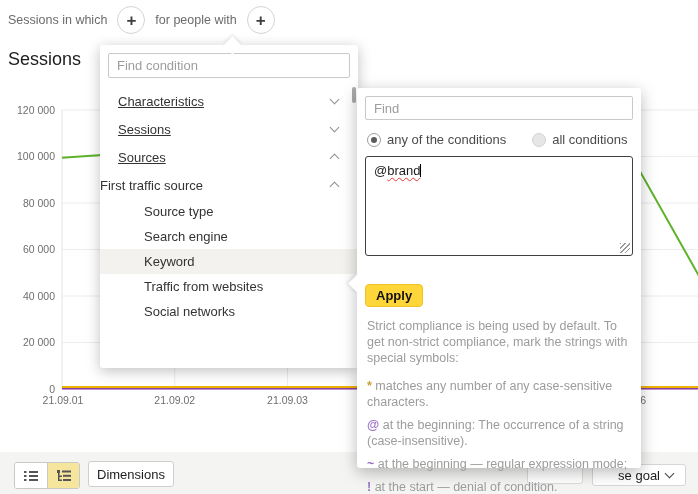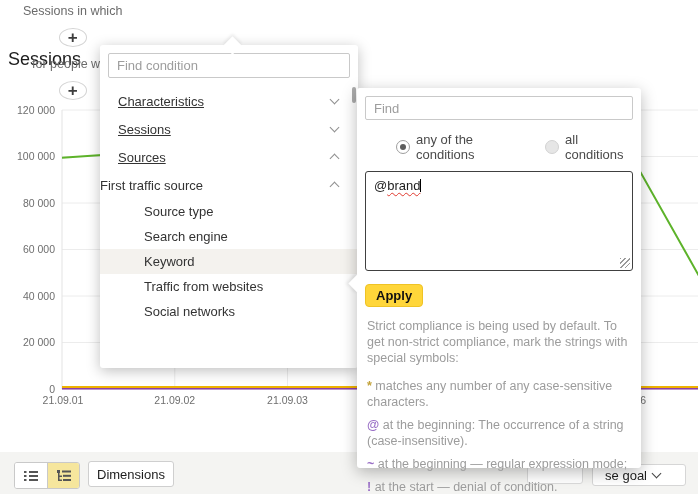--- a/index.html
+++ b/index.html
@@ -2,21 +2,21 @@
 <html><head>
 <meta charset="utf-8">
 <style>
   * { margin:0; padding:0; box-sizing:border-box; }
   html,body { width:698px; height:494px; }
   body {
     position:relative; width:698px; height:494px; overflow:hidden;
     background:#ffffff; font-family:"Liberation Sans", sans-serif; color:#333;
   }
   
-  .filterbar { position:absolute; left:23px; top:4px; height:32px; display:flex; align-items:center; gap:10px; z-index:2;flex-direction:column; }
+  .filterbar { position:absolute; left:8px; top:4px; height:32px; display:flex; align-items:center; gap:10px; z-index:2; }
   .filterbar .flabel { font-size:12.5px; color:#6b6b6b; }
   .plusbtn {
     width:28px; height:28px; border-radius:50%; border:1px solid #d4d4d4; background:#fff;
     font-size:17px; color:#3d3d3d; display:flex; align-items:center; justify-content:center;
     line-height:1; cursor:pointer; font-weight:bold;
   }
   
   .page-title { position:absolute; left:8px; top:49px; font-size:18px; font-weight:500; color:#1c1c1c; z-index:1; }
   
   #chart-svg { position:absolute; left:0; top:0; z-index:1; }
@@ -44,21 +44,21 @@
   .cond-row.leaf { height:25px; }
   .cond-row.selected { background:#f4f2ee; }
   .cond-row .lvl0 { padding-left:18px;text-decoration:underline; } .cond-row .lvl1 { } .cond-row .lvl2 { padding-left:44px; }
   .chev { position:absolute; right:20px; width:7px; height:7px; border-right:1.5px solid #8f8f8f; border-bottom:1.5px solid #8f8f8f; }
   .chev.down { transform:rotate(45deg); top:9px; }
   .chev.up   { transform:rotate(-135deg); top:12px; }
   .scroll-thumb { position:absolute; right:2px; top:42px; width:4px; height:16px; background:#ababab; border-radius:2px; }
   
   .kw-popup { left:357px; top:88px; width:284px; height:380px; z-index:6; box-shadow:0 4px 16px rgba(0,0,0,.28); }
   .kw-popup .search-input { margin:8px; width:268px; height:24px; }
-  .radio-row { display:flex; align-items:center; gap:6px; padding:4px 10px 0 10px; font-size:13px; color:#4a4a4a;margin-left:29px; }
+  .radio-row { display:flex; align-items:center; gap:6px; padding:4px 10px 0 10px; font-size:13px; color:#4a4a4a; }
   .radio { width:14px; height:14px; border-radius:50%; flex:0 0 auto; cursor:pointer; }
   .radio.on  { background:#fff; border:1px solid #9e9e9e; position:relative; }
   .radio.on::after { content:""; position:absolute; left:3px; top:3px; width:6px; height:6px; border-radius:50%; background:#5c5c5c; }
   .radio.off { background:#e6e6e6; border:1px solid #d2d2d2; }
   .radio-label { cursor:pointer; }
   .radio-gap { width:14px; }
   .kw-textarea {
     position:relative; margin:9px 8px 0 8px; width:268px; height:100px;
     border:1px solid #404040; border-radius:3px; background:#fff;
     font-size:13px; color:#1d1d1d; padding:6px 8px; cursor:text; overflow:hidden;
@@ -86,21 +86,21 @@
   }
   .segbtn { width:32px; height:25px; display:flex; align-items:center; justify-content:center; cursor:pointer; background:#fff; }
   .segbtn + .segbtn { border-left:1px solid #c9c9c9; }
   .segbtn.active { background:#f6e69d; }
   .btn-plain {
     position:absolute; background:#fff; border:1px solid #cfcfcf; border-radius:3px;
     font-family:"Liberation Sans", sans-serif; font-size:13px; color:#1d1d1d; cursor:pointer;
   }
   .dimensions-btn { left:88px; top:461px; height:26px; padding:0 8px; z-index:2; }
   .covered-btn { left:527px; top:466px; width:56px; height:18px; z-index:2; border-color:#dadada; }
-  .goal-btn { left:592px; top:464px; width:94px; height:22px; z-index:2; text-align:right; padding-right:25px; border-color:#d6d6d6;
+  .goal-btn { left:592px; top:464px; width:94px; height:22px; z-index:2; text-align:right; padding-right:12px; border-color:#d6d6d6;
               display:flex; align-items:center; justify-content:flex-end; gap:6px; }
   .goal-chev { width:7px; height:7px; border-right:1.6px solid #444; border-bottom:1.6px solid #444; transform:rotate(45deg); margin-top:-3px; }
 </style>
 </head>
 <body>
 
 <svg id="chart-svg" width="698" height="420">
     <g>
       <line x1="62" x2="698" y1="389" y2="389" stroke="#cfcfcf" stroke-width="1"></line>
       <line x1="62" x2="698" y1="342.5" y2="342.5" stroke="#ececec" stroke-width="1"></line>

